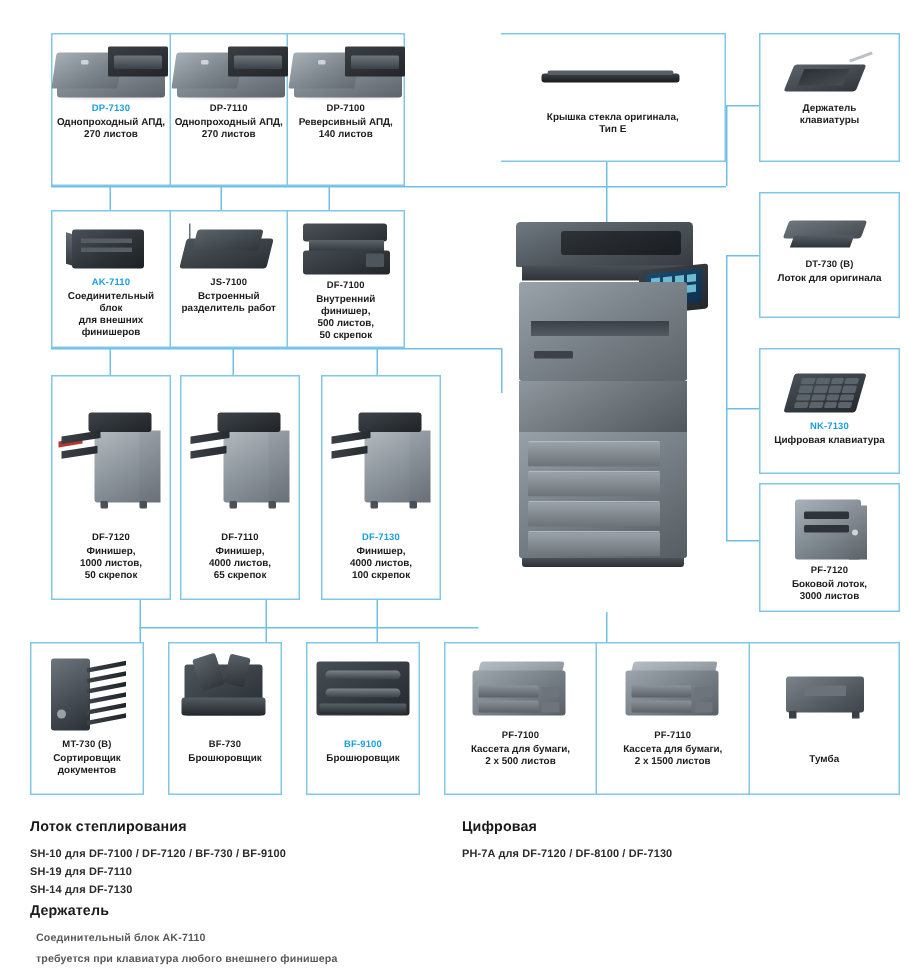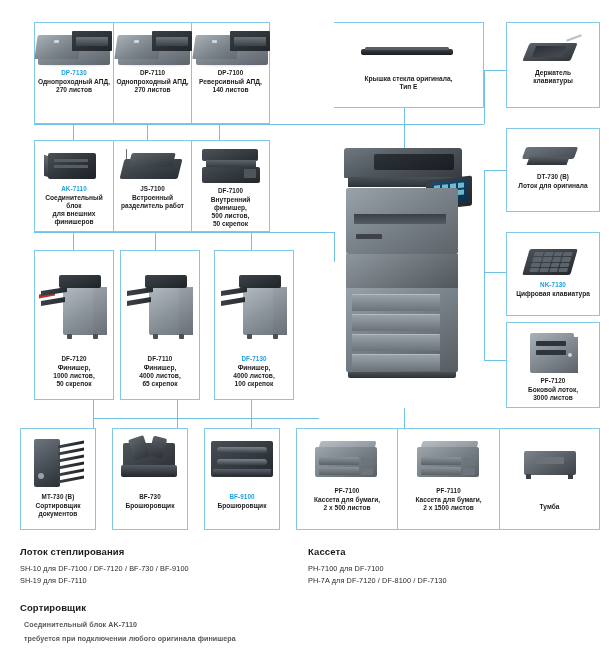--- a/index.html
+++ b/index.html
@@ -168,21 +168,21 @@
   .mfp .m-slot{position:absolute;left:24px;top:66px;width:92px;height:10px;background:linear-gradient(180deg,#3a4046,#545b62);}
   .mfp .m-logo{position:absolute;left:26px;top:86px;width:26px;height:5px;background:#3c4247;border-radius:1px;}
   .mfp .m-mid{position:absolute;left:16px;top:106px;width:112px;height:34px;background:linear-gradient(150deg,#8f979e,#6c7379 55%,#50575d);}
   .mfp .m-lower{position:absolute;left:16px;top:140px;width:112px;height:84px;background:linear-gradient(150deg,#98a0a7,#767e85 50%,#555c62);border-radius:0 0 2px 2px;}
   .mfp .m-dr{position:absolute;left:22px;height:16px;width:88px;background:linear-gradient(180deg,#9aa2a9,#6b7278);border-radius:1px;border-top:1px solid #b3bac0;}
   .mfp .m-base{position:absolute;left:18px;top:224px;width:108px;height:6px;background:linear-gradient(180deg,#4a5157,#2b3035);border-radius:0 0 2px 2px;}
 
   
   .sect{position:absolute;z-index:6;}
   .sect h3{margin:0 0 7px 0;font-size:9.5px;font-weight:bold;color:#1a1a1a;letter-spacing:.1px;}
-  .sect p{margin:0 0 3px 0;font-size:7.3px;color:#2a2a2a;font-weight:normal;letter-spacing:.1px;}
+  .sect p{margin:0 0 3px 0;font-size:7.3px;color:#2a2a2a;font-weight:bold;letter-spacing:.1px;}
   .sect.note p{font-weight:bold;color:#55595d;font-size:7.1px;line-height:1.45;margin:4px;}
 </style>
 </head>
 <body>
 
 <div id="root">
 
   <div class="ln lnh" style="left:34px;top:124px;width:450px;"></div>
   <div class="ln lnv" style="left:404px;top:108px;height:40px;"></div>
   <div class="ln lnv" style="left:219px;top:124px;height:16px;"></div>
@@ -507,27 +507,27 @@
     <div class="m-dr" style="top:186px;"></div>
     <div class="m-dr" style="top:206px;"></div>
     <div class="m-base"></div>
   </div>
 
 
   <div class="sect" style="left:20px;top:546px;width:280px;">
     <h3>Лоток степлирования</h3>
     <p>SH-10 для DF-7100 / DF-7120 / BF-730 / BF-9100</p>
     <p>SH-19 для DF-7110</p>
+    <p>SH-14 для DF-7130</p>
   </div>
 
   <div class="sect" style="left:308px;top:546px;width:290px;">
-    <h3>Кассета</h3>
-    <p>PH-7100 для DF-7100</p>
+    <h3>Цифровая</h3>
     <p>PH-7A для DF-7120 / DF-8100 / DF-7130</p>
   </div>
 
   <div class="sect note" style="left:20px;top:602px;width:300px;">
-    <h3>Сортировщик</h3>
+    <h3>Держатель</h3>
     <p>Соединительный блок AK-7110</p>
-    <p>требуется при подключении любого оригинала финишера</p>
+    <p>требуется при клавиатура любого внешнего финишера</p>
   </div>
 
 </div>
 
 </body></html>

